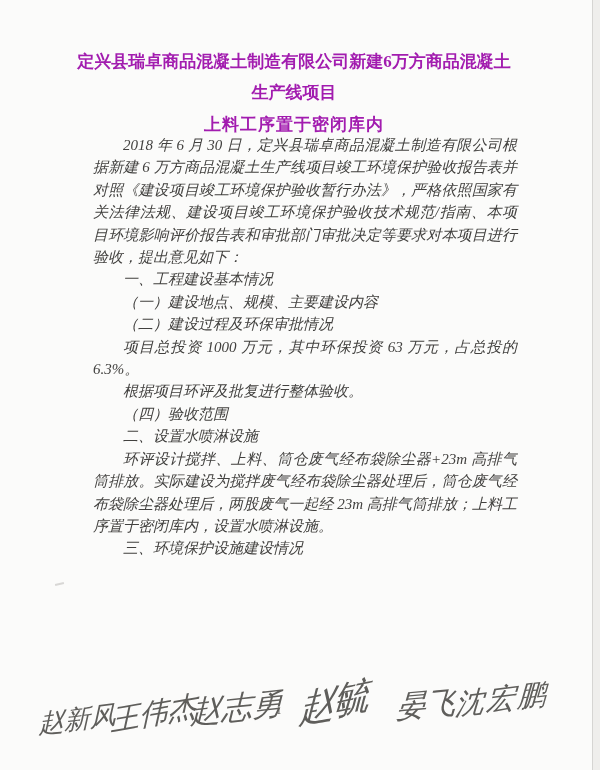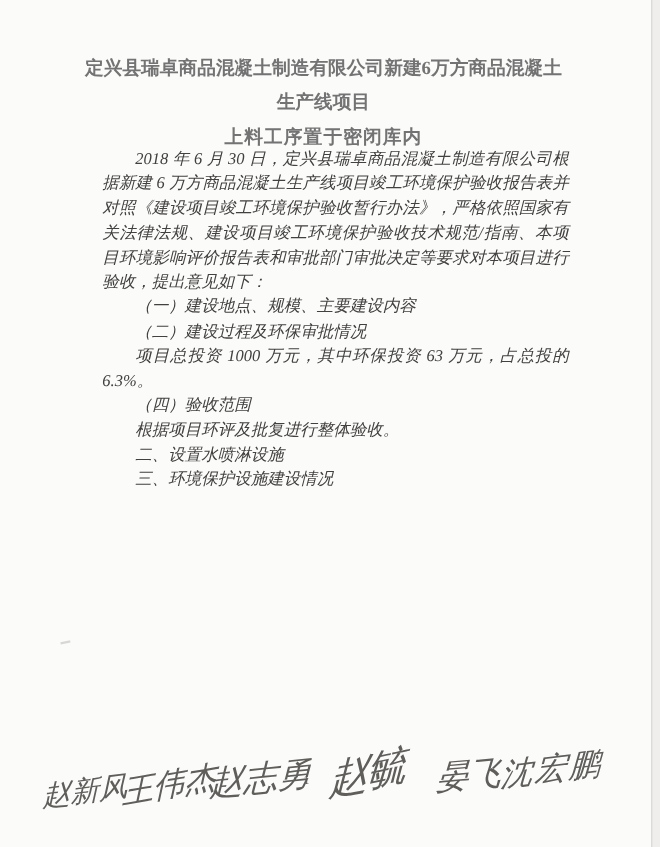--- a/index.html
+++ b/index.html
@@ -27,21 +27,21 @@
   }
   .title-block {
     position: absolute;
     top: 46px;
     left: 30px;
     right: 42px;
     text-align: center;
     font-weight: bold;
     font-size: 17px;
     line-height: 31px;
-    color: #737373;
+    color: #a21caf;
   }
   .subtitle-line {
     margin-top: 1px;
     letter-spacing: 1px;
   }
   .doc-body {
     position: absolute;
     top: 134px;
     left: 93px;
     width: 424px;
@@ -100,26 +100,28 @@
 
   <div class="title-block">
     <div>定兴县瑞卓商品混凝土制造有限公司新建6万方商品混凝土</div>
     <div>生产线项目</div>
     <div class="subtitle-line">上料工序置于密闭库内</div>
   </div>
 
   <div class="doc-body">
 
   <p class="para">2018 年 6 月 30 日，定兴县瑞卓商品混凝土制造有限公司根据新建 6 万方商品混凝土生产线项目竣工环境保护验收报告表并对照《建设项目竣工环境保护验收暂行办法》，严格依照国家有关法律法规、建设项目竣工环境保护验收技术规范/指南、本项目环境影响评价报告表和审批部门审批决定等要求对本项目进行验收，提出意见如下：</p>
+      <p class="para">一、工程建设基本情况</p>
       <p class="para">（一）建设地点、规模、主要建设内容</p>
       <p class="para">（二）建设过程及环保审批情况</p>
       <p class="para">项目总投资 1000 万元，其中环保投资 63 万元，占总投的 6.3%。</p>
+      <p class="para">根据项目环评及批复进行整体验收。</p>
       <p class="para">（四）验收范围</p>
-      <p class="para">根据项目环评及批复进行整体验收。</p>
       <p class="para">二、设置水喷淋设施</p>
+      <p class="para">环评设计搅拌、上料、筒仓废气经布袋除尘器+23m 高排气筒排放。实际建设为搅拌废气经布袋除尘器处理后，筒仓废气经布袋除尘器处理后，两股废气一起经 23m 高排气筒排放；上料工序置于密闭库内，设置水喷淋设施。</p>
       <p class="para">三、环境保护设施建设情况</p>
     </div>
 
   <div class="scan-artifact"></div>
 
   <div class="signatures">
 
   <span class="sig">赵新风</span>
       <span class="sig">王伟杰</span>
       <span class="sig">赵志勇</span>

